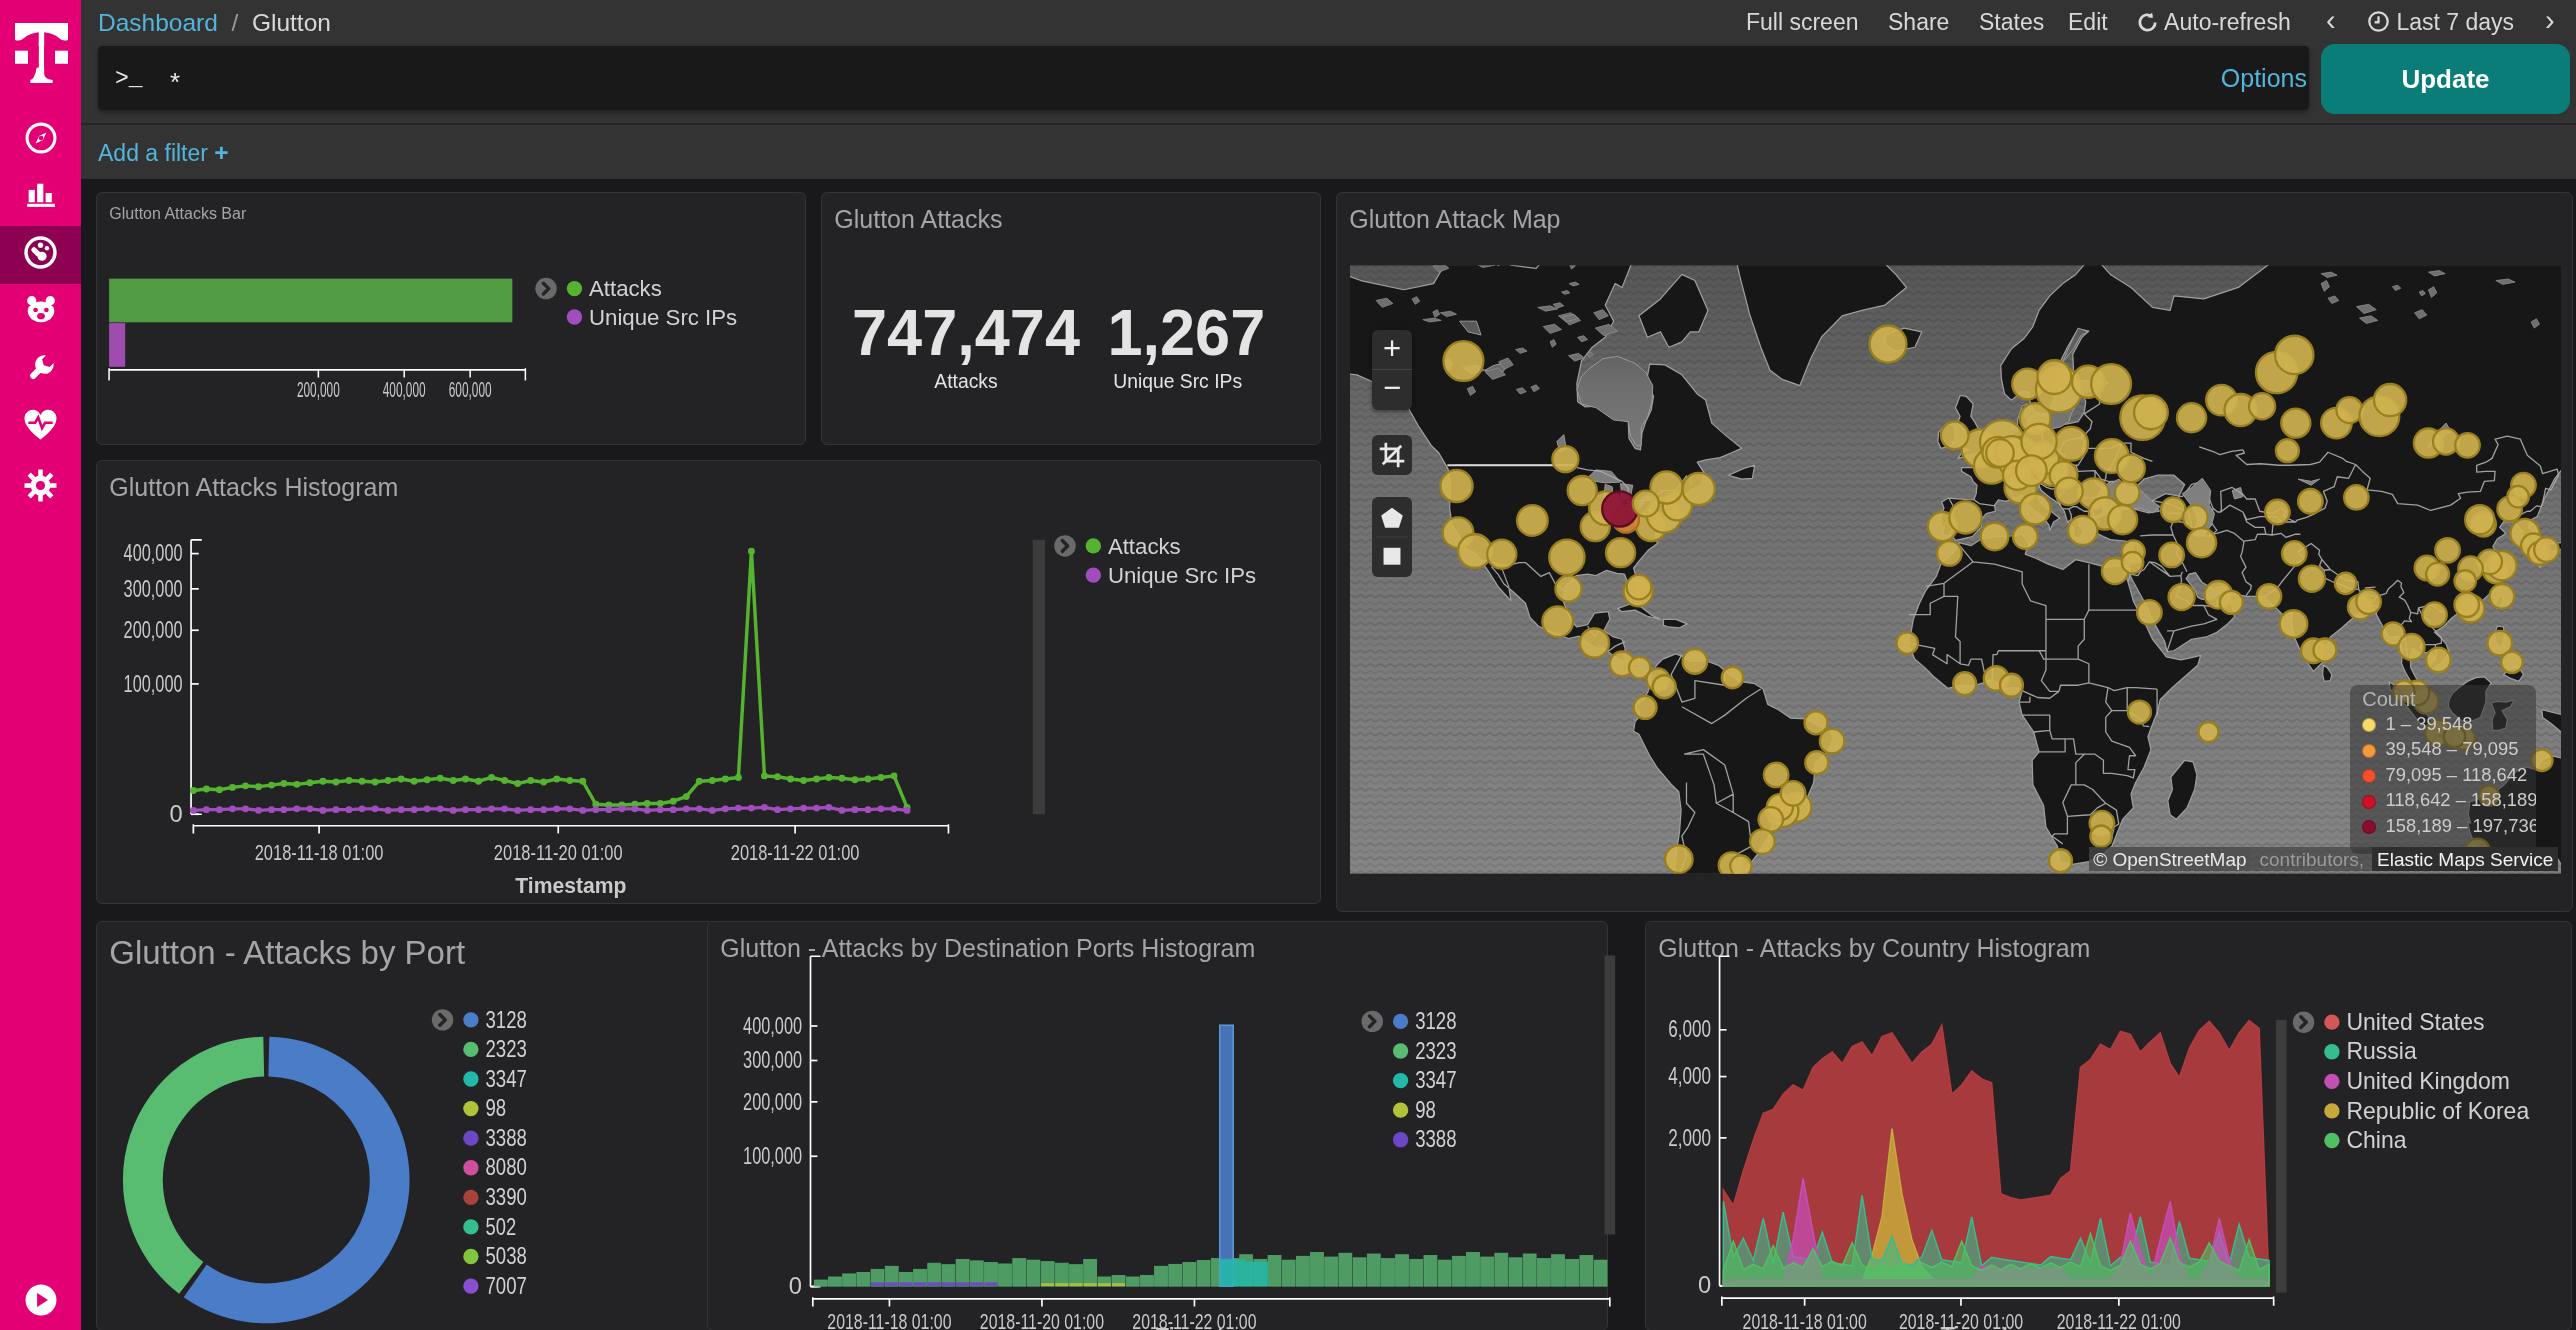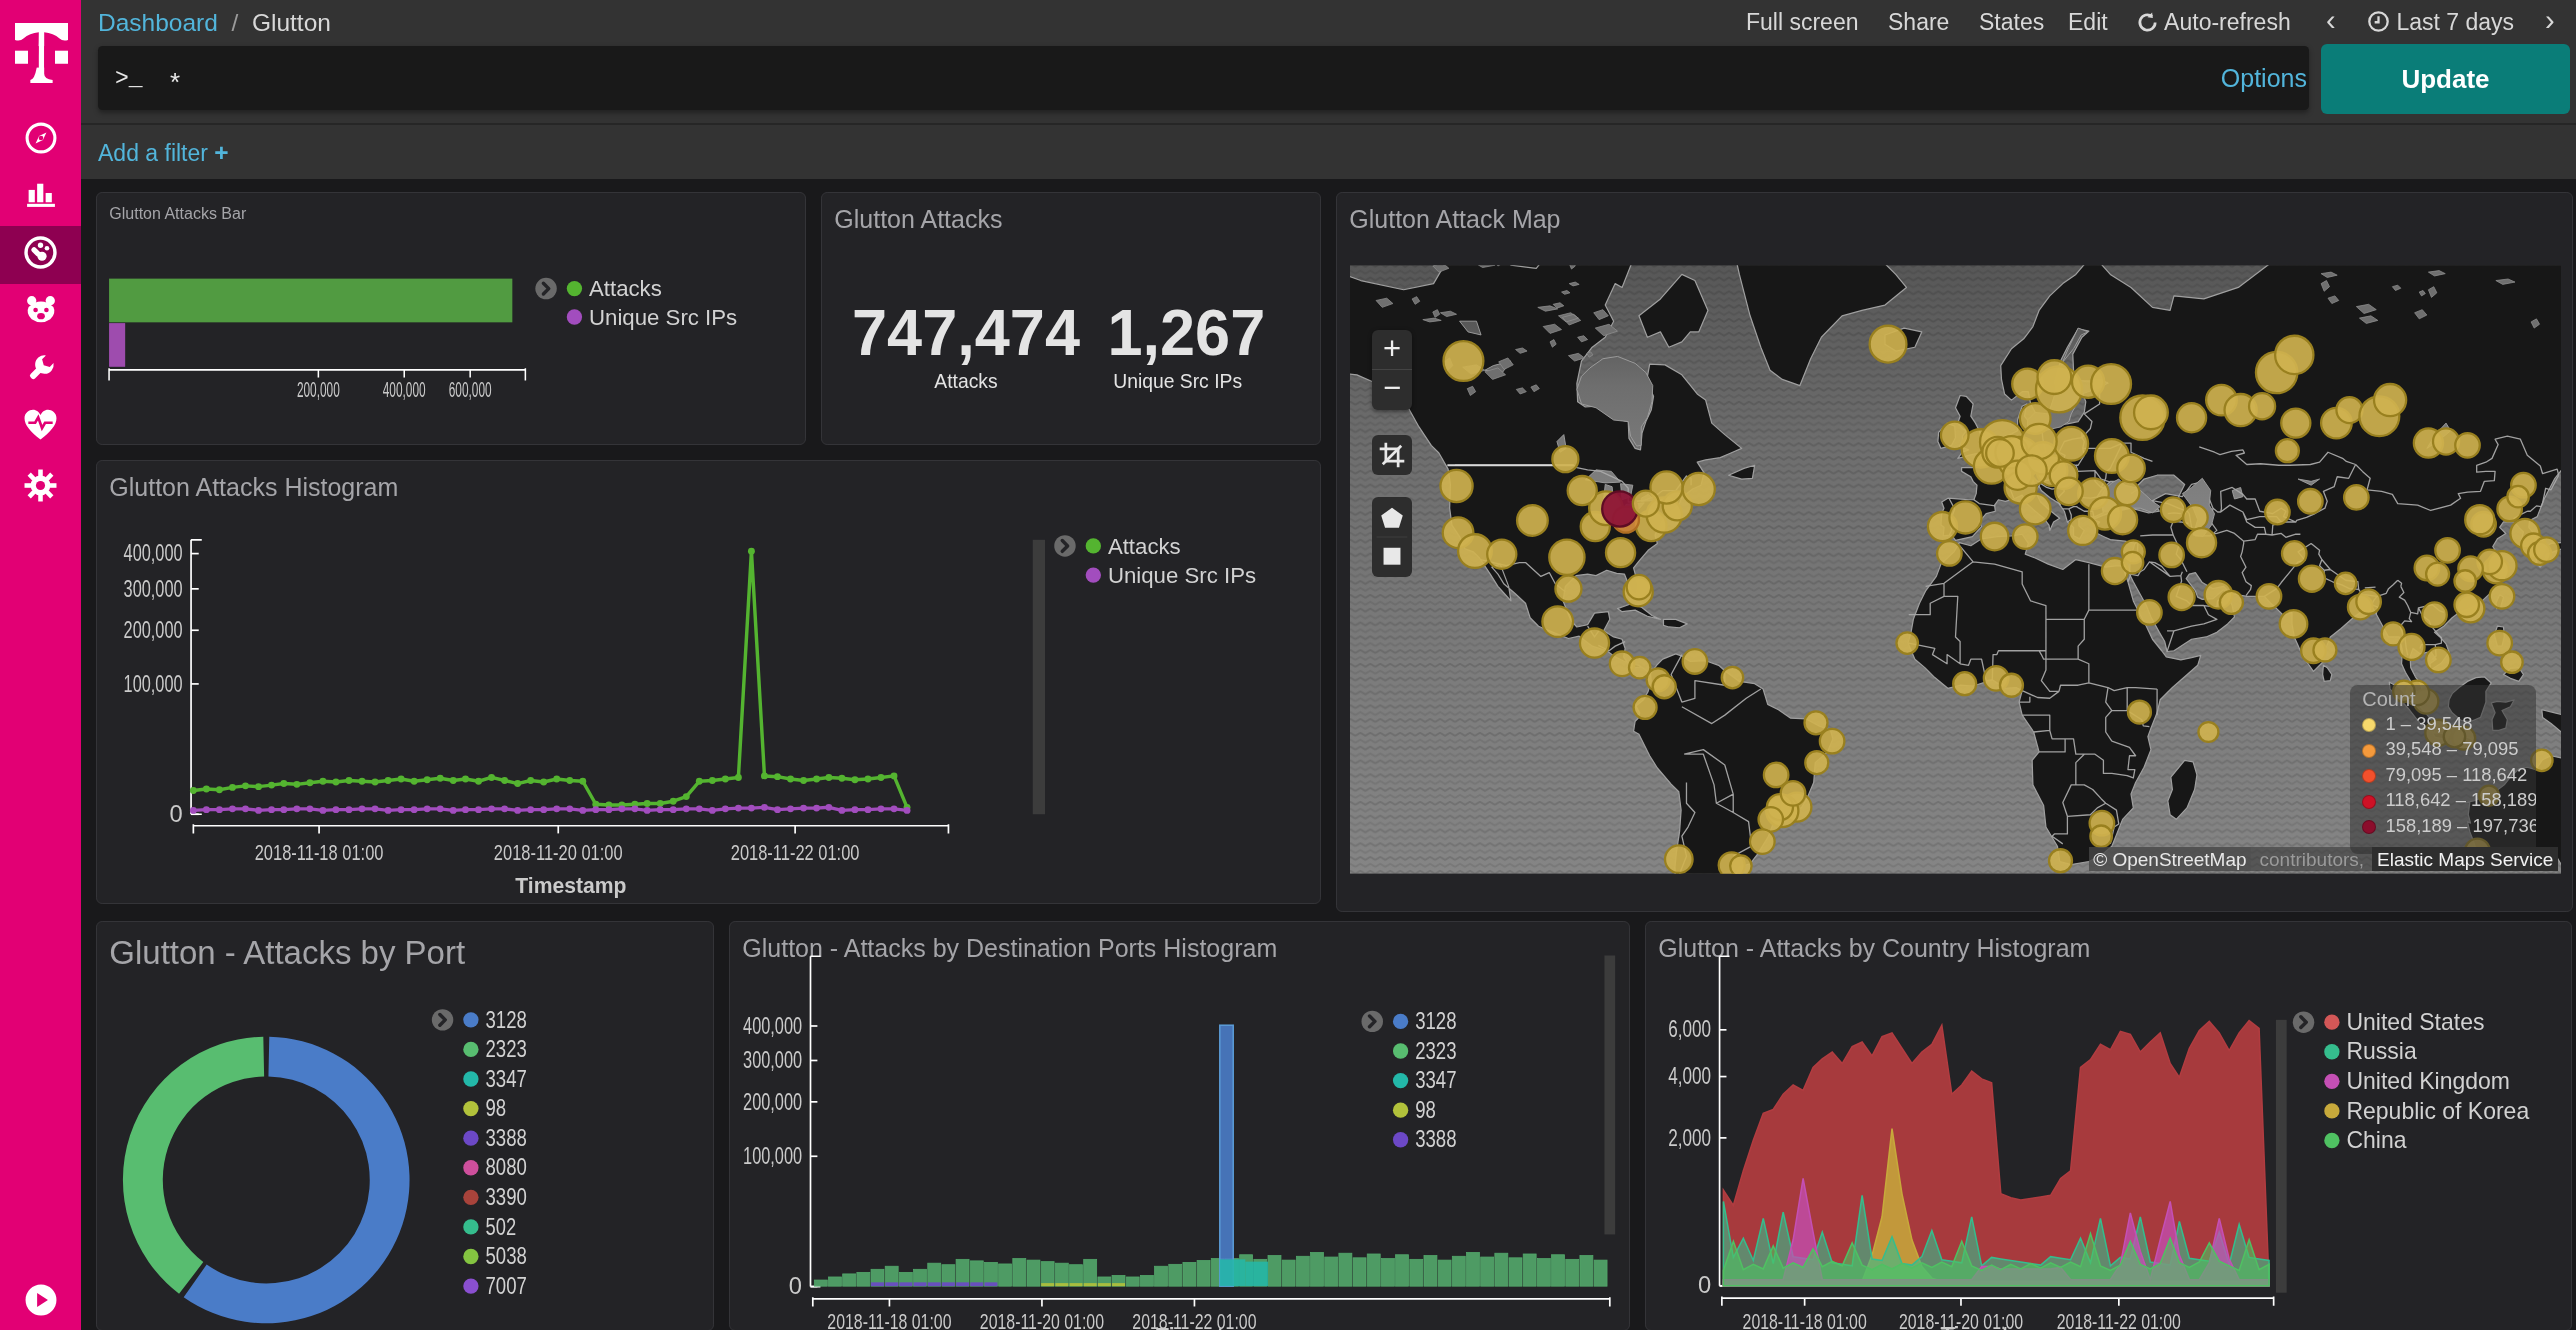--- a/index.html
+++ b/index.html
@@ -20,38 +20,38 @@
     <span style="position:absolute;left:2367px;white-space:nowrap"><svg width="23" height="23" viewBox="0 0 30 30" style="vertical-align:-3.1px">
         <circle cx="15" cy="15" r="12" fill="none" stroke="#d8d8d8" stroke-width="3"></circle>
         <path d="M15,8 L15,16 L10,16" fill="none" stroke="#d8d8d8" stroke-width="3"></path>
       </svg> Last 7 days</span>
     <span style="position:absolute;left:2545px;white-space:nowrap"><span style="font-size:29px;line-height:23px">›</span></span>
   </div>
 <div style="position:absolute;left:98px;top:46px;width:2211px;height:64px;background:#191919;border-radius:4.6px;box-shadow:0 2.3px 5.4px rgba(0,0,0,0.35)"></div>
 <div style="position:absolute;left:115px;top:66px;color:#e8e8e8;font-size:23px;font-family:'Liberation Mono',monospace">&gt;_</div>
 <div style="position:absolute;left:170px;top:67px;color:#e8e8e8;font-size:26px">*</div>
 <div style="position:absolute;left:2177px;top:64px;color:#52b5db;font-size:25px;width:130px;text-align:right">Options</div>
-<div style="position:absolute;left:2321px;top:44px;width:249px;height:70px;background:#0a7d78;border-radius:6px;color:#fff;font-size:26px;font-weight:bold;text-align:center;line-height:70px">Update</div>
+<div style="position:absolute;left:2321px;top:44px;width:249px;height:70px;background:#0a7d78;border-radius:14px;color:#fff;font-size:26px;font-weight:bold;text-align:center;line-height:70px">Update</div>
 <div style="position:absolute;left:98px;top:139px;font-size:23px;color:#52b5db">Add a filter <span style="font-weight:bold;font-size:24.5px">+</span></div>
 <div style="position:absolute;left:96px;top:192px;width:710px;height:253px;background:#232326;border:1.5px solid #343438;border-radius:6.1px;box-sizing:border-box">
     <div style="margin:12.3px 0 0 12.3px;font-size:16px;color:#a5a5a9">Glutton Attacks Bar</div>
   </div>
 <div style="position:absolute;left:821px;top:192px;width:500px;height:253px;background:#232326;border:1.5px solid #343438;border-radius:6.1px;box-sizing:border-box">
     <div style="margin:12.3px 0 0 12.3px;font-size:25px;color:#a5a5a9">Glutton Attacks</div>
   </div>
 <div style="position:absolute;left:1336px;top:192px;width:1237px;height:720px;background:#232326;border:1.5px solid #343438;border-radius:6.1px;box-sizing:border-box">
     <div style="margin:12.3px 0 0 12.3px;font-size:25px;color:#a5a5a9">Glutton Attack Map</div>
   </div>
 <div style="position:absolute;left:96px;top:460px;width:1225px;height:444px;background:#232326;border:1.5px solid #343438;border-radius:6.1px;box-sizing:border-box">
     <div style="margin:12.3px 0 0 12.3px;font-size:25px;color:#a5a5a9">Glutton Attacks Histogram</div>
   </div>
 <div style="position:absolute;left:96px;top:921px;width:618px;height:410px;background:#232326;border:1.5px solid #343438;border-radius:6.1px;box-sizing:border-box">
     <div style="margin:12.3px 0 0 12.3px;font-size:33px;color:#a5a5a9">Glutton - Attacks by Port</div>
   </div>
-<div style="position:absolute;left:729px;top:921px;width:901px;height:410px;background:#232326;border:1.5px solid #343438;border-radius:6.1px;box-sizing:border-box">
+<div style="position:absolute;left:707px;top:921px;width:901px;height:410px;background:#232326;border:1.5px solid #343438;border-radius:6.1px;box-sizing:border-box">
     <div style="margin:12.3px 0 0 12.3px;font-size:25px;color:#a5a5a9">Glutton - Attacks by Destination Ports Histogram</div>
   </div>
 <div style="position:absolute;left:1645px;top:921px;width:927px;height:410px;background:#232326;border:1.5px solid #343438;border-radius:6.1px;box-sizing:border-box">
     <div style="margin:12.3px 0 0 12.3px;font-size:25px;color:#a5a5a9">Glutton - Attacks by Country Histogram</div>
   </div>
 <div style="position:absolute;left:828px;top:300px;width:276px;text-align:center;color:#e4e4e4">
 <div style="font-size:65px;font-weight:bold;line-height:1;transform:scaleX(0.97)">747,474</div>
 <div style="font-size:21px;margin-top:3.8px;transform:scaleX(0.92)">Attacks</div>
   </div>
 <div style="position:absolute;left:1104px;top:300px;width:230px;text-align:left;color:#e4e4e4">

